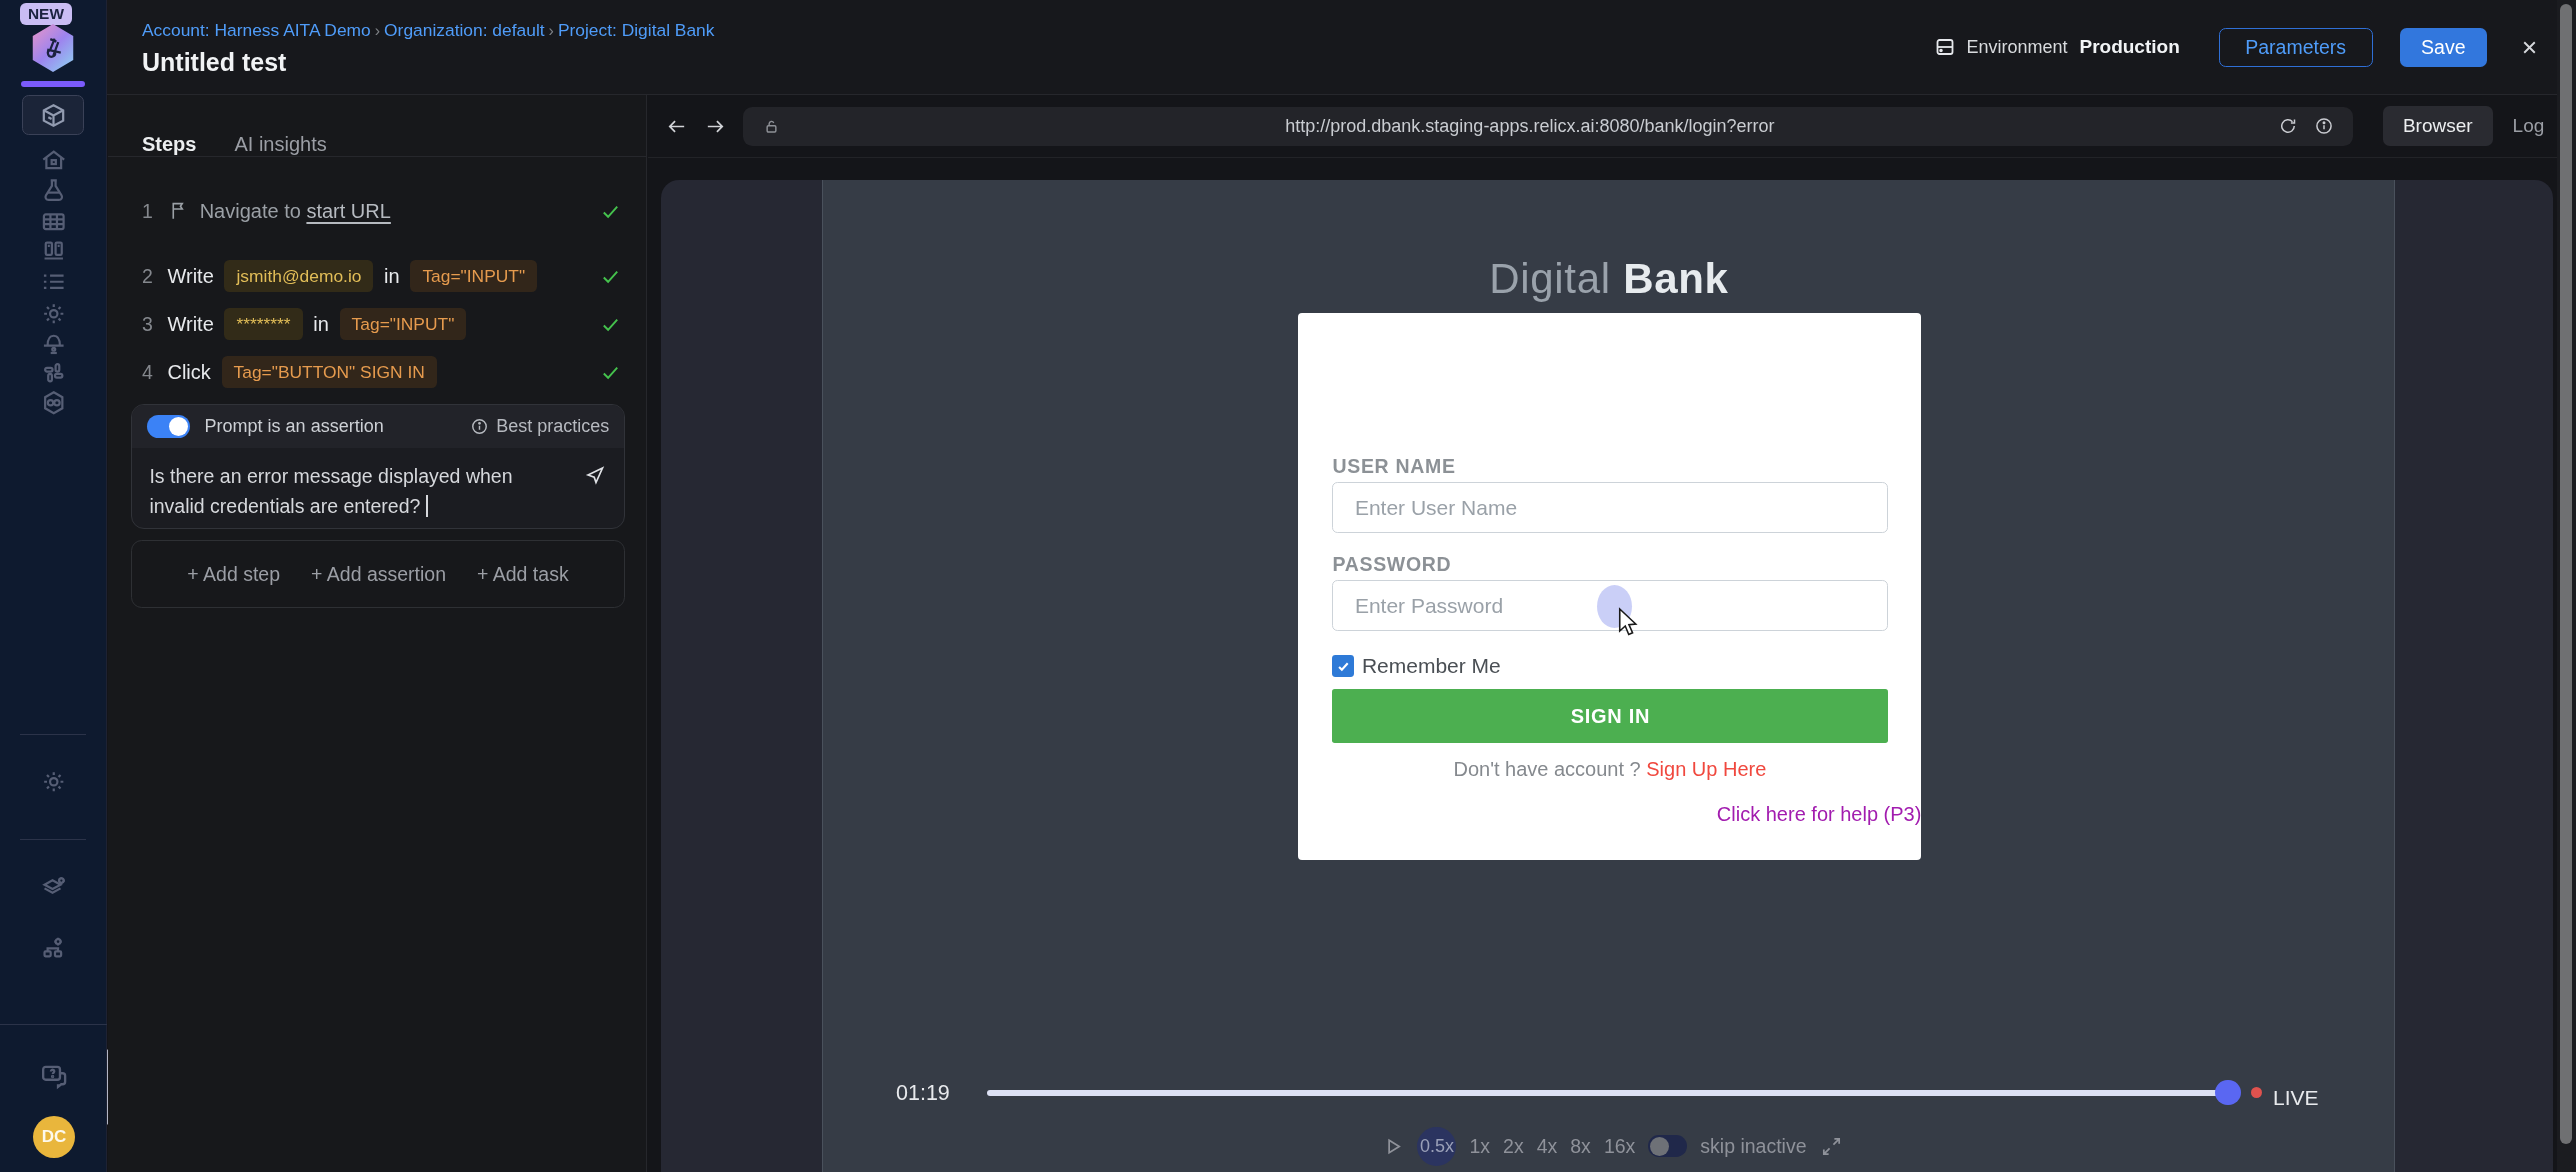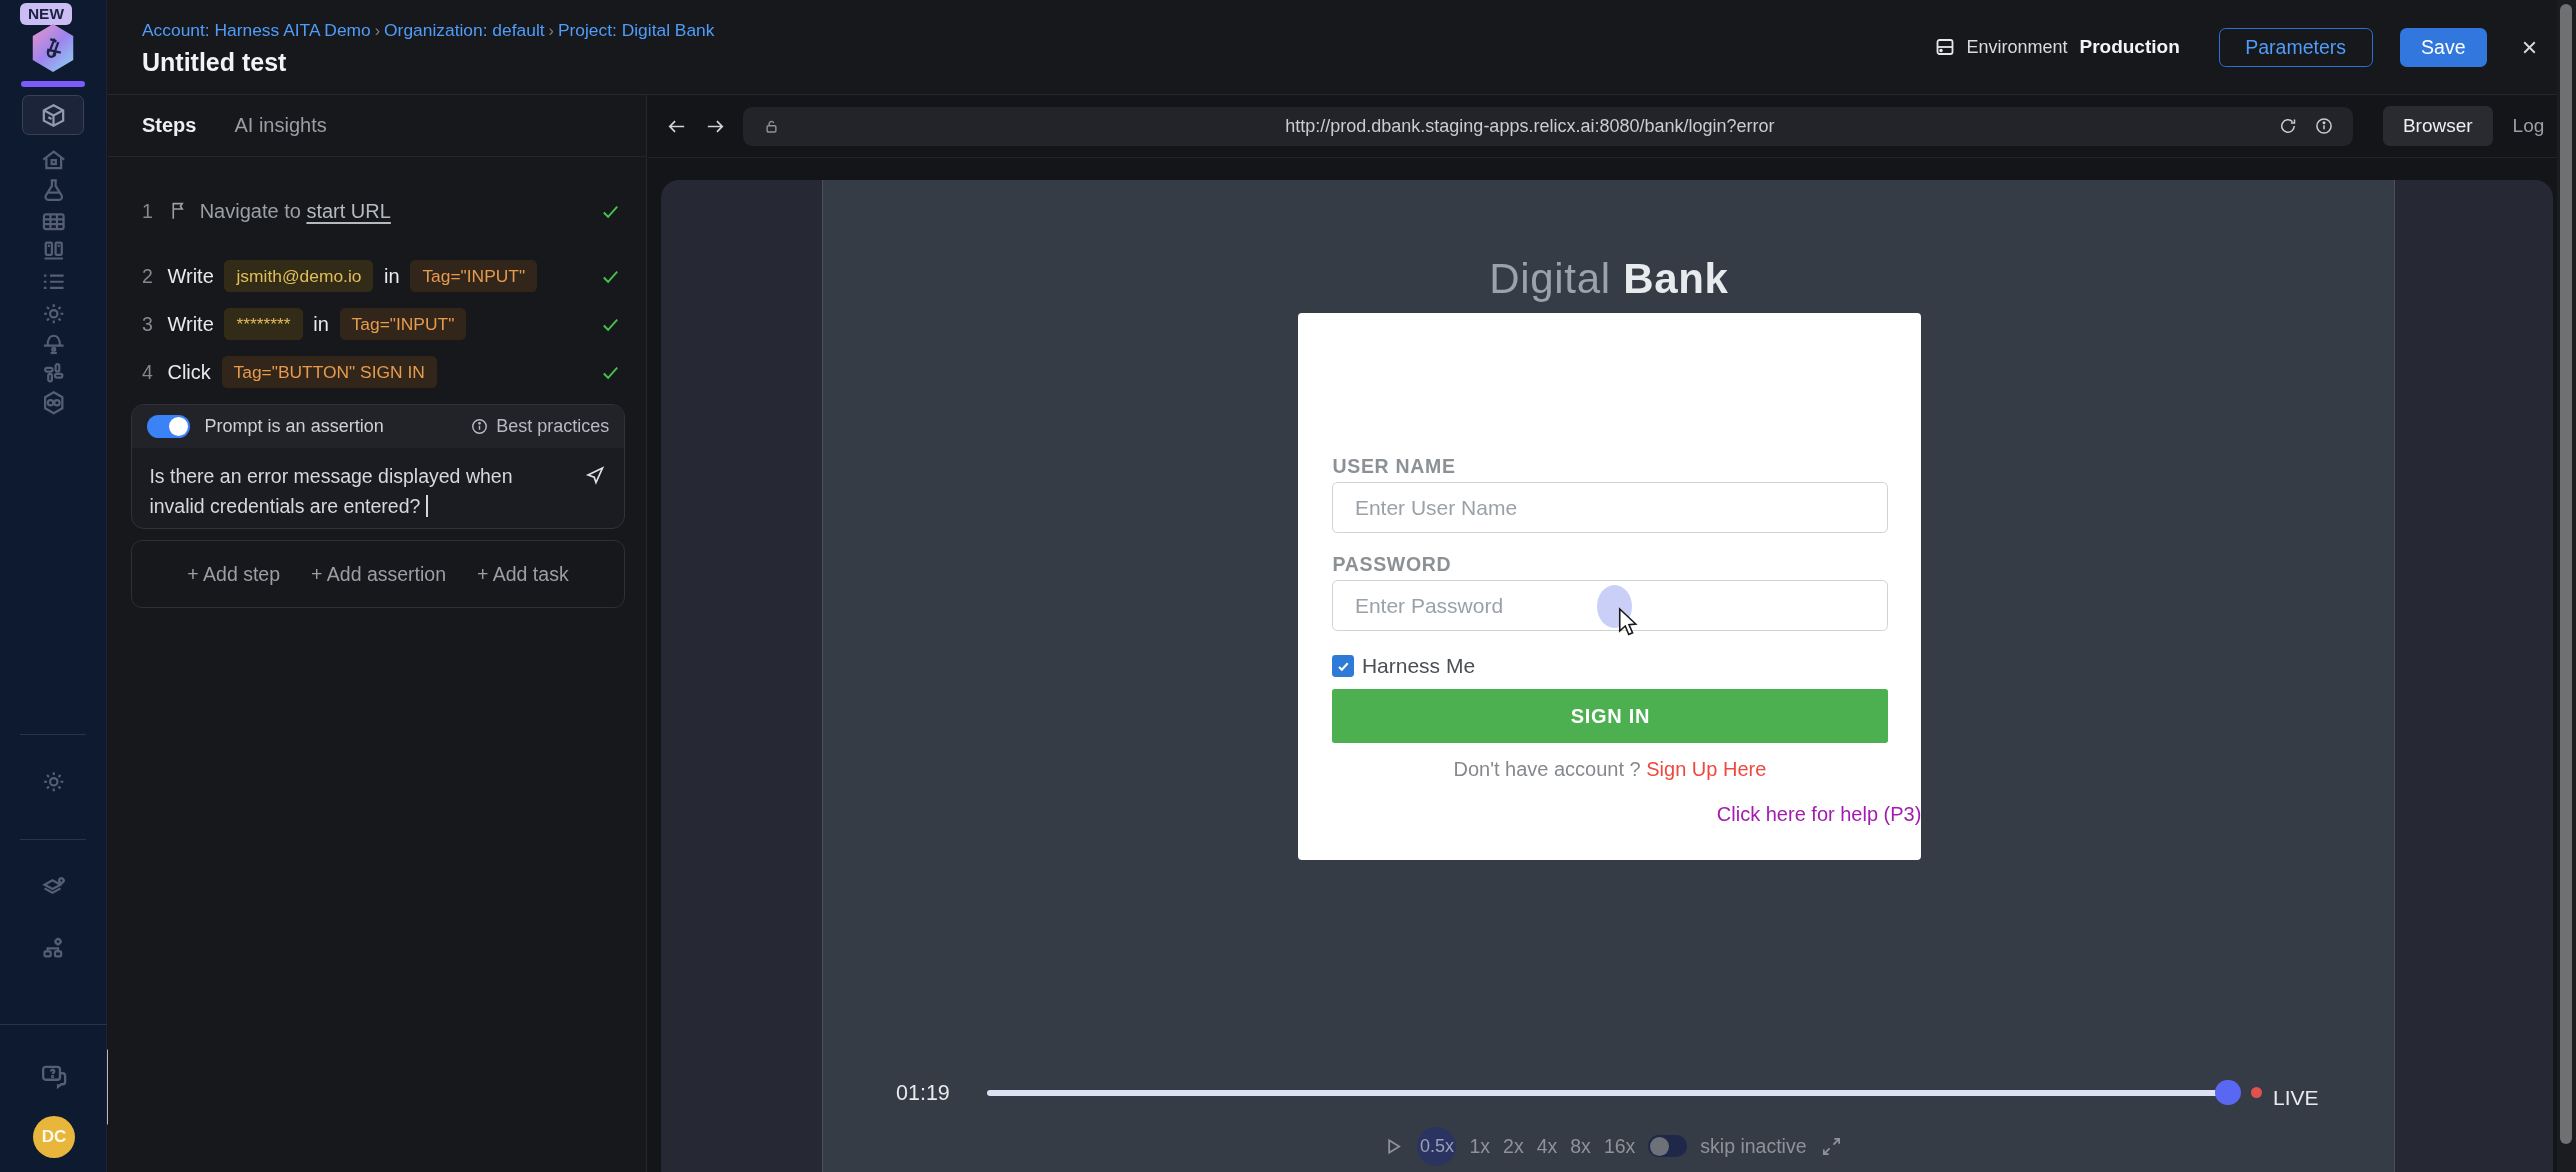--- a/index.html
+++ b/index.html
@@ -38,21 +38,21 @@
   .env-label{font-size:18px;color:#d9dbde;margin-left:9.4px;}
   .env-value{font-size:19px;font-weight:bold;color:#f1f3f5;margin-left:12px;}
   .btn-parameters{margin-left:39px;height:39px;padding:0 25.5px;border:1.3px solid #2f6fd6;border-radius:6.7px;
     background:transparent;color:#4f9cf9;font-size:19.5px;display:flex;align-items:center;}
   .btn-save{margin-left:27px;height:39px;padding:0 21.5px;border-radius:6.7px;background:#3277dd;color:#fff;
     font-size:19.5px;display:flex;align-items:center;}
   .hdr-close{margin-left:31px;display:flex;}
 
   
   .steps-panel{position:absolute;left:108px;top:95px;width:539px;height:1078px;background:#17181b;border-right:0.7px solid #26272c;}
-  .tabs{height:62px;border-bottom:0.7px solid #26272c;display:flex;align-items:center;padding:0 34px;gap:38px;}
+  .tabs{height:62px;border-bottom:0.7px solid #26272c;display:flex;align-items:flex-end;padding:0 34px;gap:38px;}
   .tab-active{font-size:20px;font-weight:bold;color:#eceef0;}
   .tab{font-size:20px;color:#9b9ea5;}
   .step-row{position:absolute;left:34px;right:24px;height:38px;display:flex;align-items:center;gap:10.7px;}
   .step-num{color:#84878d;font-size:19.5px;width:14.8px;flex:none;}
   .step-text{color:#e8eaed;font-size:20px;white-space:nowrap;}
   .step-muted{color:#9ba0a6;font-size:20px;white-space:nowrap;}
   .step-link{color:#b6bac0;text-decoration:underline;text-underline-offset:4px;}
   .badge-val{background:#322b18;color:#e2be58;padding:5.4px 12px;border-radius:5.4px;font-size:17.4px;white-space:nowrap;}
   .badge-tag{background:#32261a;color:#e69b4e;padding:5.4px 12px;border-radius:5.4px;font-size:17.4px;white-space:nowrap;}
   .step-check{margin-left:auto;display:flex;}
@@ -432,21 +432,21 @@
               <path d="M8 4 L8 26 L13.5 21 L17 29.5 L20.8 27.8 L17.2 19.6 L24 19 Z" fill="#fff" stroke="#1a1a1a" stroke-width="1.6"></path>
             </svg>
           </div>
 
           <div class="remember">
             <span class="cb">
               <svg width="14.8" height="14.8" viewBox="0 0 24 24" fill="none" stroke="#fff" stroke-width="3.4">
                   <path d="M5 13l4.5 4.5L19 7"></path>
                 </svg>
             </span>
-            <span>Harness Me</span>
+            <span>Remember Me</span>
           </div>
 
           <div class="signin-btn">SIGN IN</div>
 
           <div class="signup-line">
             <span>Don't have account ? </span><span class="signup-link">Sign Up Here</span>
           </div>
           <div class="help-line">Click here for help (P3)</div>
         </div>
       </div>

